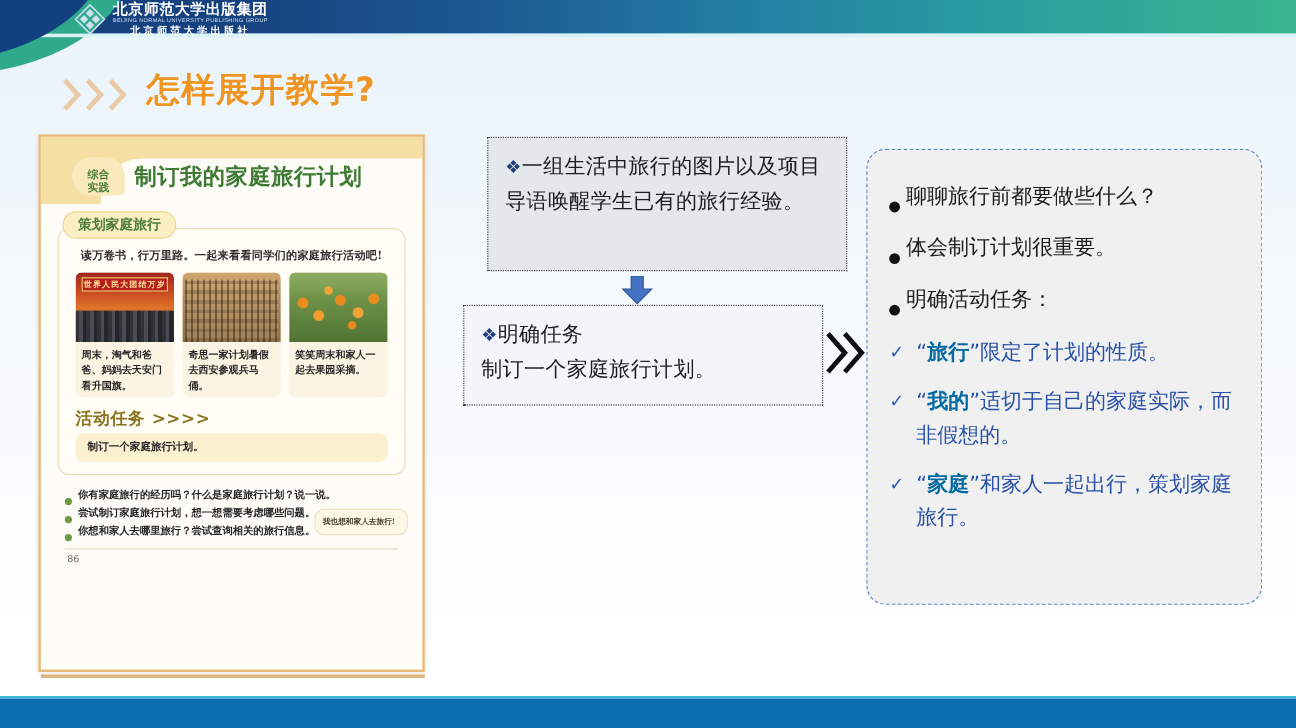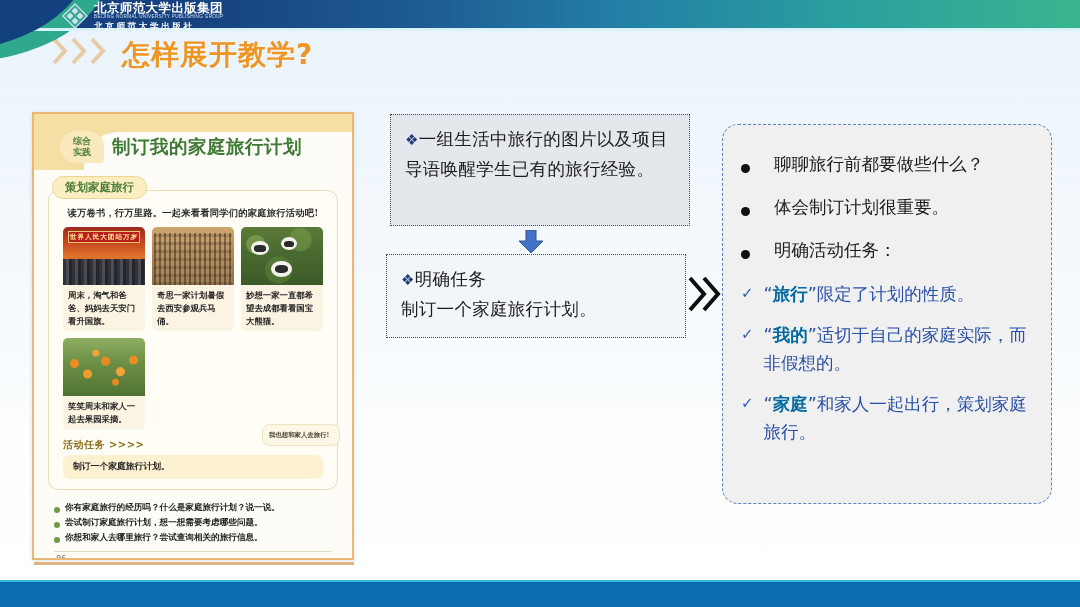--- a/index.html
+++ b/index.html
@@ -66,26 +66,27 @@
   }
   .logo-en {
     font-size: 4.6px; color: #cfe2f2; letter-spacing: 0.35px;
     white-space: nowrap; margin-top: 1px;
     font-family: "Liberation Sans", sans-serif;
   }
   .logo-cn2 {
     font-size: 8.6px; color: #ffffff; letter-spacing: 2.6px;
     white-space: nowrap; margin-top: 2px; font-weight: bold;
     font-family: "DejaVu Serif", serif;
+    text-align: center;
   }
 
   
   .title-row {
-    position: absolute; top: 36px; left: 52px;
-    display: flex; align-items: flex-start; gap: 14px;
+    position: absolute; top: 56px; left: 52px;
+    display: flex; align-items: flex-end; gap: 14px;
     z-index: 4;
   }
   .chev-group { display: flex; align-items: center; gap: 1px; }
   .chev { width: 18px; height: 30px; }
   .slide-title {
     font-size: 28px; font-weight: bold; color: #ef9523;
     font-family: "DejaVu Sans", sans-serif;
     letter-spacing: 1px;
     text-shadow: 1px 1px 0 rgba(255,255,255,0.6);
     white-space: nowrap;
@@ -112,21 +113,21 @@
     width: 268px; height: 38px;
     background: #fdfcf7;
     border-radius: 34px 0 0 0;
   }
   .book-badge {
     position: absolute; left: 26px; top: 17px;
     width: 44px; height: 32px;
     background: #f9e9bc;
     border-radius: 16px 16px 4px 16px;
     display: flex; flex-direction: column;
-    align-items: center; justify-content: center;
+    align-items: center; justify-content: flex-end;
     color: #4e7f3e; font-size: 9px; font-weight: bold;
     line-height: 11px; z-index: 3;
     font-family: "DejaVu Sans", sans-serif;
   }
   .book-title {
     position: absolute; left: 78px; top: 20px;
     font-size: 18.5px; font-weight: bold; color: #3e7a33;
     font-family: "DejaVu Sans", sans-serif;
     letter-spacing: 0.5px; z-index: 3;
     text-shadow: 0.5px 0.5px 0 rgba(255,255,255,0.8);
@@ -224,21 +225,21 @@
   }
 
   .photo-cap {
     font-size: 8.4px; color: #272727; line-height: 13px;
     padding: 4px 5px 0 5px;
     font-family: "DejaVu Serif", serif; font-weight: bold;
   }
 
   .task-label {
     margin: 9px 0 0 4px;
-    font-size: 10px; font-weight: bold; color: #8a7320;
+    font-size: 14px; font-weight: bold; color: #8a7320;
     font-family: "DejaVu Sans", sans-serif;
     letter-spacing: 0.5px;
   }
   .task-box {
     margin: 3px 4px 0 4px;
     background: #fbf0cf;
     border-radius: 7px;
     padding: 6px 10px;
     font-size: 8.8px; color: #262626;
     font-family: "DejaVu Serif", serif; font-weight: bold;
@@ -250,39 +251,39 @@
     border: 1px solid #efe3c4;
     border-radius: 8px;
     padding: 5px 6px;
     font-size: 6.4px; color: #4a4030; line-height: 10px;
     font-family: "DejaVu Serif", serif; font-weight: bold;
     z-index: 4;
   }
 
   .q-list { margin: 10px 6px 0 6px; }
   .q-item {
-    display: flex; align-items: center; gap: 5px;
+    display: flex; align-items: flex-end; gap: 5px;
     font-size: 8.6px; color: #1f1f1f; line-height: 15px;
     font-family: "DejaVu Serif", serif; font-weight: bold;
   }
   .q-dot {
     width: 6px; height: 6px; border-radius: 50%;
     background: #6f9a43; margin-top: 4px; flex: 0 0 auto;
   }
   .page-rule {
     margin: 6px 6px 0 6px; height: 1px; background: #e3dcc9;
   }
   .page-num {
     margin: 3px 0 0 8px; font-size: 8px; color: #6d6d6d;
     font-family: "DejaVu Sans", sans-serif;
   }
 
   
   .mid-box-1 {
-    position: absolute; left: 390px; top: 114px;
+    position: absolute; left: 406px; top: 114px;
     width: 300px; height: 112px;
     background: #e4e8ec;
     border: 1.5px dotted #4a4a4a;
     padding: 10px 14px;
     z-index: 3;
   }
   .mid-box-2 {
     position: absolute; left: 386px; top: 254px;
     width: 300px; height: 84px;
     background: #f2f6fa;
@@ -310,21 +311,21 @@
   .right-panel {
     position: absolute; left: 722px; top: 124px;
     width: 330px; height: 380px;
     background: #f0f0f0;
     border: 1.8px dashed #5d82c4;
     border-radius: 16px;
     padding: 26px 18px 0 18px;
     z-index: 3;
   }
   .r-item {
-    display: flex; align-items: center; gap: 24px;
+    display: flex; align-items: flex-end; gap: 5px;
     margin-bottom: 17px;
   }
   .r-bullet {
     width: 9px; height: 9px; border-radius: 50%;
     background: #111111; margin-top: 8px; flex: 0 0 auto;
   }
   .r-text {
     font-size: 17.5px; color: #1b1b1b; line-height: 26px;
     font-family: "DejaVu Sans", sans-serif;
   }
@@ -423,29 +424,20 @@
             <div class="photo-cap">周末，淘气和爸爸、妈妈去天安门看升国旗。</div>
           </div>
 
           <div class="photo-cell">
             <div class="photo-img ph-terra">
               <div class="rows"></div>
             </div>
             <div class="photo-cap">奇思一家计划暑假去西安参观兵马俑。</div>
           </div>
 
-          <div class="photo-cell">
-            <div class="photo-img ph-panda">
-              <div class="leaf"></div>
-              <div class="pb p1"></div>
-              <div class="pb p2"></div>
-              <div class="pb p3"></div>
-            </div>
-            <div class="photo-cap">妙想一家一直都希望去成都看看国宝大熊猫。</div>
-          </div>
 
           <div class="photo-cell">
             <div class="photo-img ph-orchard">
               <div class="fruit"></div>
             </div>
             <div class="photo-cap">笑笑周末和家人一起去果园采摘。</div>
           </div>
         </div>
 
         <div class="task-label">活动任务 &gt;&gt;&gt;&gt;</div>

